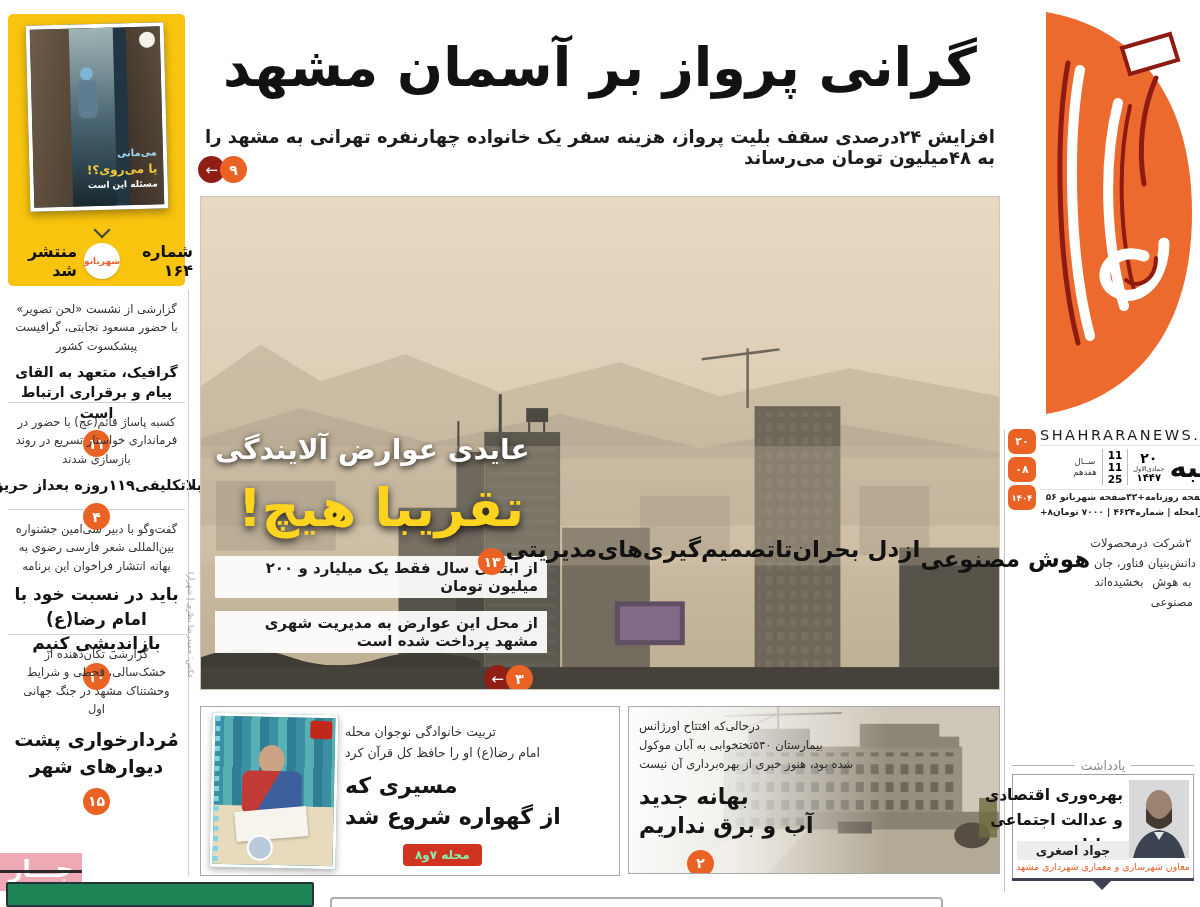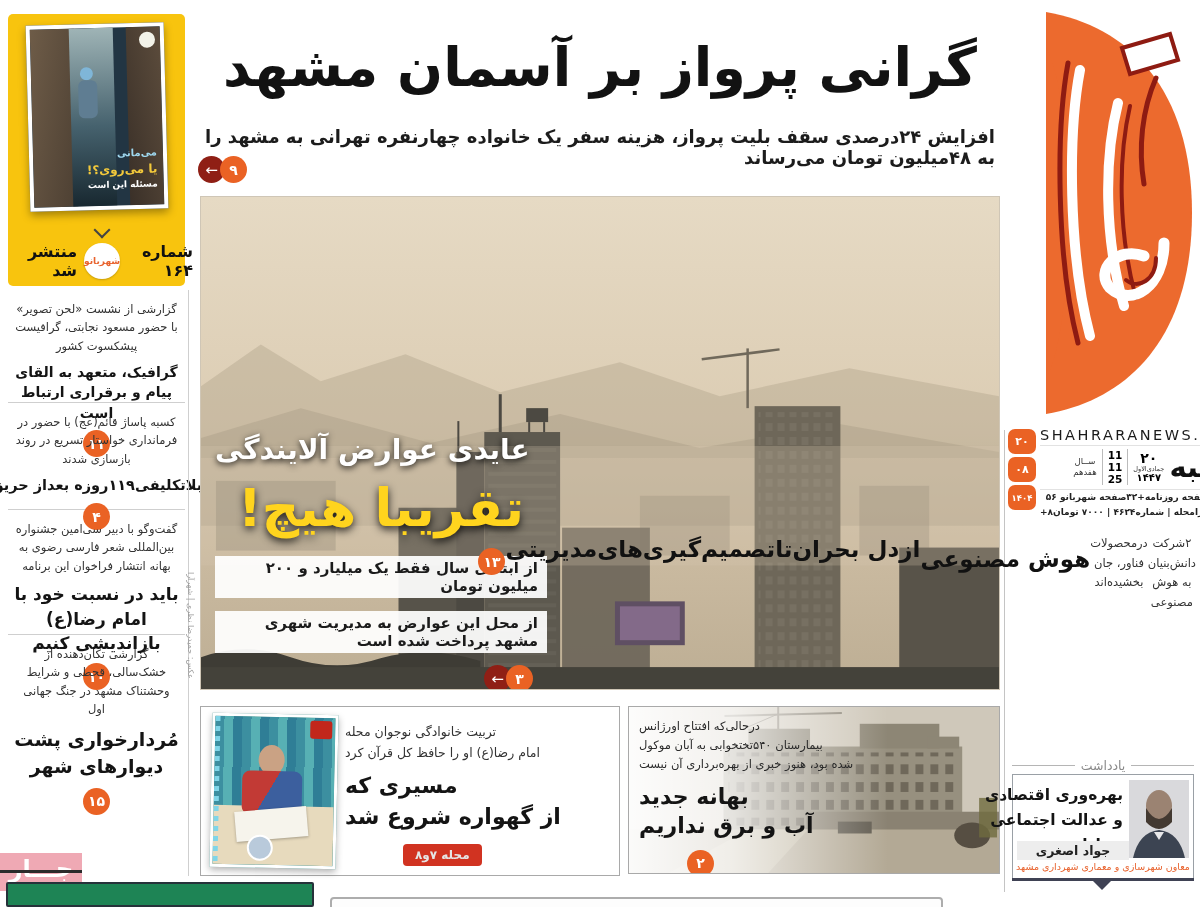--- a/index.html
+++ b/index.html
@@ -76,21 +76,21 @@
       background:linear-gradient(120deg,#c23a35 0 45%,#3c5f9e 45%); }
   .mcover .book { position:absolute; left:22px; top:92px; width:72px; height:30px; background:#f6f4ec; transform:rotate(-6deg);
       box-shadow:0 1px 3px rgba(0,0,0,.3); }
   .mcover .redlogo { position:absolute; right:3px; top:3px; width:22px; height:18px; background:#c2271b; border-radius:3px; }
   .mcover .inset { position:absolute; left:34px; bottom:4px; width:26px; height:26px; border-radius:50%; background:#b9cadb; border:2px solid #fff; }
   .mcover .spiral { position:absolute; left:0; top:0; width:5px; height:100%;
       background:repeating-linear-gradient(#7fd5e8 0 5px, transparent 5px 10px); }
   .mtext { position:absolute; right:12px; top:14px; width:262px; display:flex; flex-direction:column; align-items:flex-end; }
   .mlead { font-size:12.5px; color:#333; line-height:1.7; text-align:right; }
   .mhead { font-size:22px; font-weight:bold; color:#141414; line-height:1.6; text-align:right; margin-top:4px; }
-  .mbadge { background:#d13321; color:#e5e5e5; font-size:12px; font-weight:bold; border-radius:4px; padding:4px 12px;
+  .mbadge { background:#d13321; color:#86efac; font-size:12px; font-weight:bold; border-radius:4px; padding:4px 12px;
             margin-top:10px; margin-right:auto; margin-left:58px; }
 
   .hbox { left:628px; top:706px; width:372px; height:168px; border:1px solid #a9a9a9; overflow:hidden;
           background:linear-gradient(#cfc8ba 0%, #c6bfae 60%, #b5ab96 100%); }
   .hbox svg { display:block; width:100%; height:100%; }
   .hfade { position:absolute; left:0; top:0; width:70%; height:100%;
            background:linear-gradient(90deg, rgba(255,255,255,.95) 0%, rgba(255,255,255,.75) 40%, rgba(255,255,255,0) 100%); }
   .htext { position:absolute; left:10px; top:10px; width:215px; display:flex; flex-direction:column; align-items:flex-end; direction:rtl; }
   .hlead { font-size:11.5px; color:#2a2a2a; line-height:1.65; text-align:right; font-weight:500; }
   .hhead { font-size:22px; font-weight:bold; color:#141414; line-height:1.5; text-align:right; margin-top:6px; }

